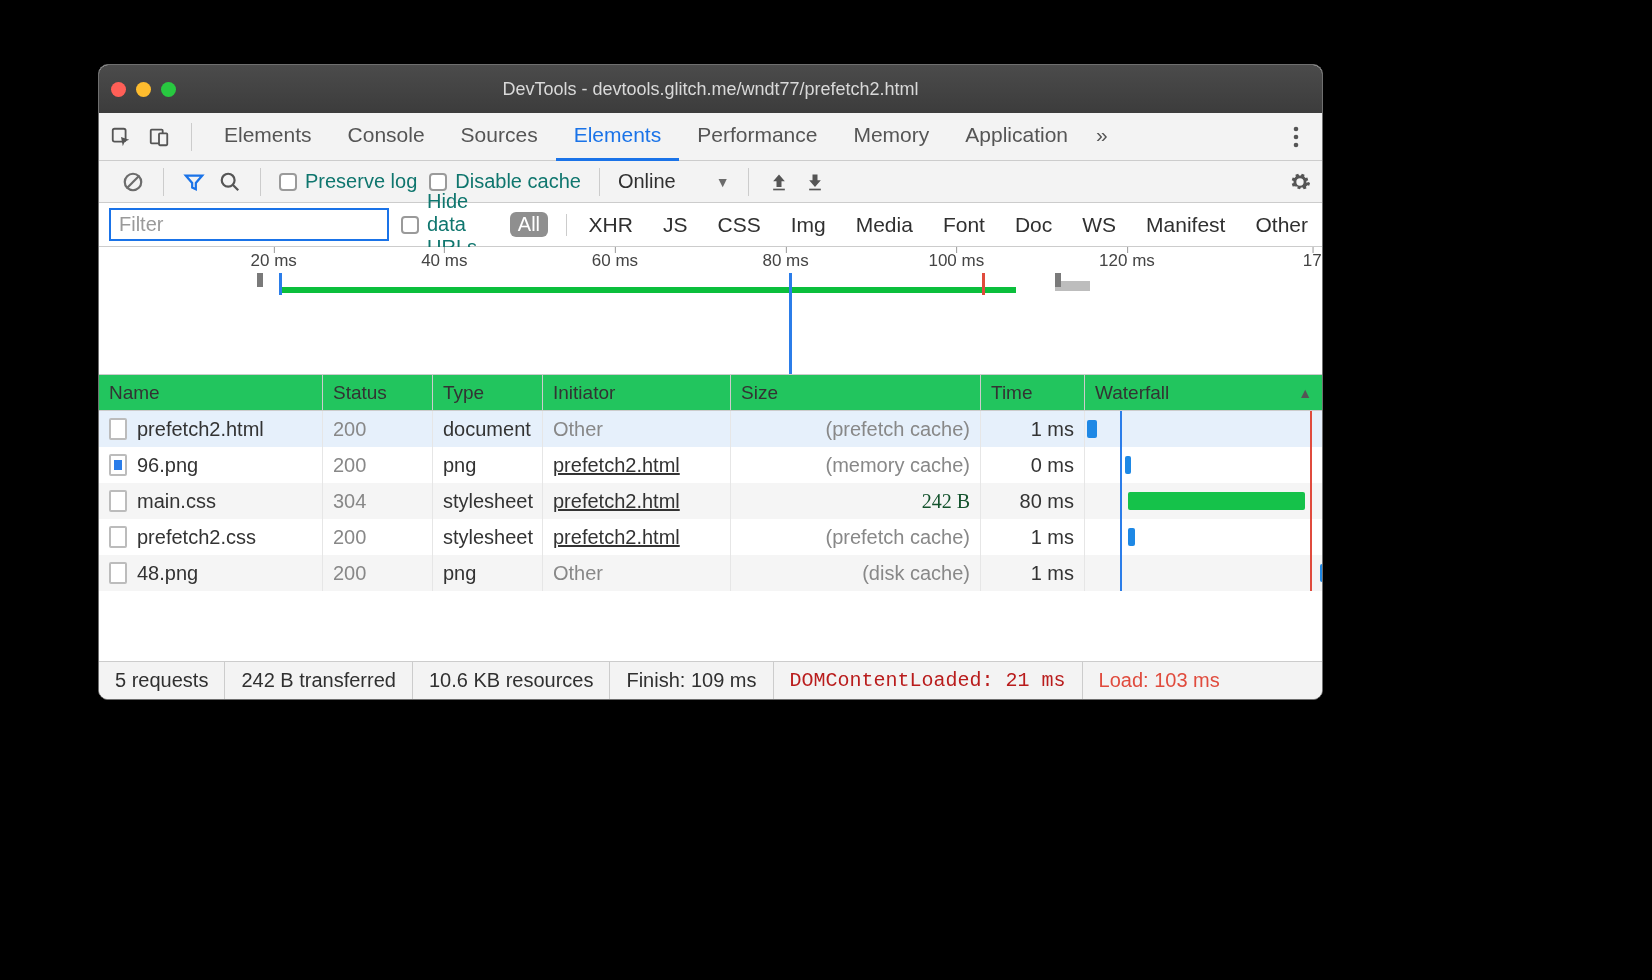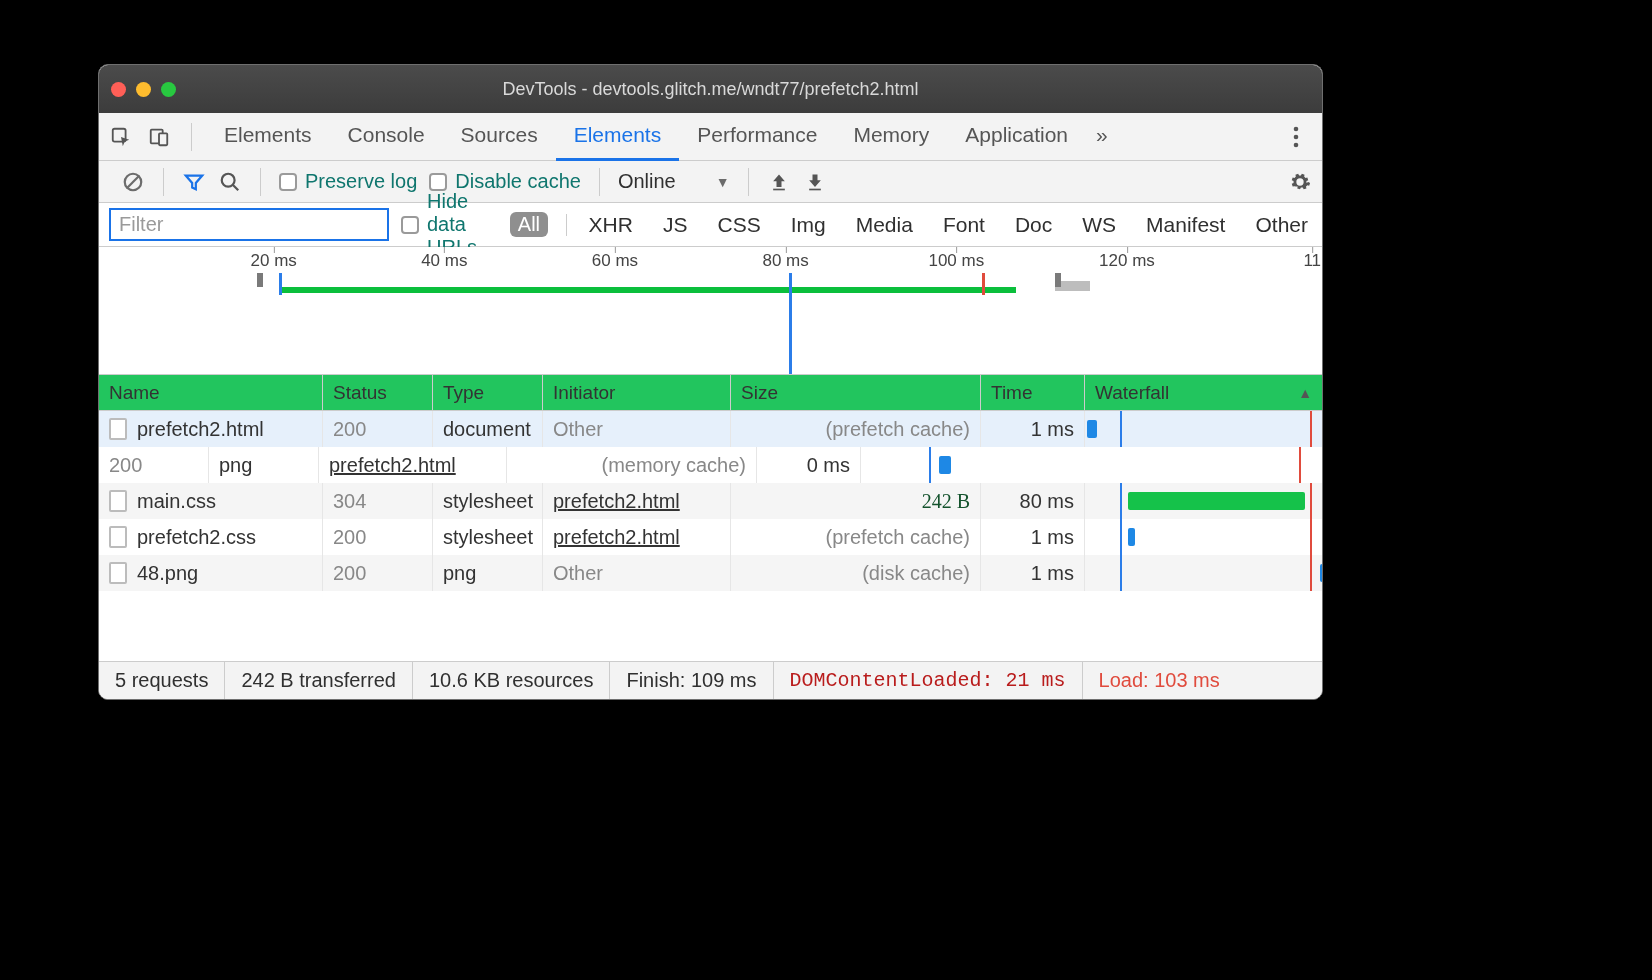--- a/index.html
+++ b/index.html
@@ -275,21 +275,21 @@
   </div>
 
   <div class="overview">
     <div class="ticks" id="ticks">
         <div class="tick" style="left: 14%;">20 ms</div>
         <div class="tick" style="left: 28%;">40 ms</div>
         <div class="tick" style="left: 42%;">60 ms</div>
         <div class="tick" style="left: 56%;">80 ms</div>
         <div class="tick" style="left: 70%;">100 ms</div>
         <div class="tick" style="left: 84%;">120 ms</div>
-        <div class="tick" style="left: 99.2%;">11</div>
+        <div class="tick" style="left: 99.2%;">17</div>
       </div>
     <div class="ov-bar-row">
       <div class="ov-bar-green" id="ov-green" style="left: 14.7%; width: 60.3%;"></div>
       <div class="ov-bar-gray" id="ov-gray" style="left: 78.2%; width: 2.8%;"></div>
     </div>
     <div class="ov-line blue" id="ov-blue-cursor" style="left: 56.4%;"></div>
     <div class="ov-line blue" id="ov-dcl" style="top: 26px; height: 22px; left: 14.7%;"></div>
     <div class="ov-line red" id="ov-load" style="top: 26px; height: 22px; left: 72.2%;"></div>
     <div class="handle" id="h-left" style="top: 26px; left: 12.9%;"></div>
     <div class="handle" id="h-right" style="top: 26px; left: 78.2%;"></div>
@@ -321,20 +321,24 @@
         </div>
         <div class="td c-size">(prefetch cache)</div>
         <div class="td c-time">1 ms</div>
         <div class="td c-wf wf-cell">
           <div class="wf-line-blue" style="left:14.7%"></div>
           <div class="wf-line-red" style="left:95%"></div>
           <div class="wf-bar" style="left:1%;width:4%;background:#1e88e5;"></div>
         </div>
       </div>
       <div class="row">
+        <div class="td c-name">
+          <span class="file-ic img"></span>
+          <span>96.png</span>
+        </div>
         <div class="td c-status">200</div>
         <div class="td c-type">png</div>
         <div class="td c-init">
           <a>prefetch2.html</a>
         </div>
         <div class="td c-size">(memory cache)</div>
         <div class="td c-time">0 ms</div>
         <div class="td c-wf wf-cell">
           <div class="wf-line-blue" style="left:14.7%"></div>
           <div class="wf-line-red" style="left:95%"></div>

